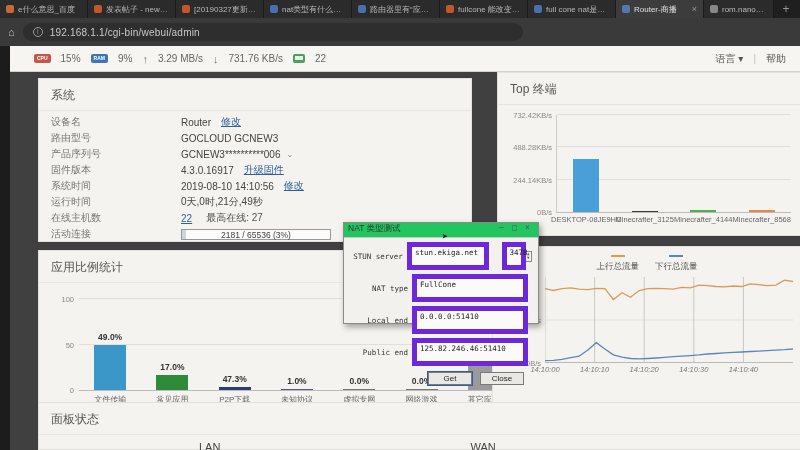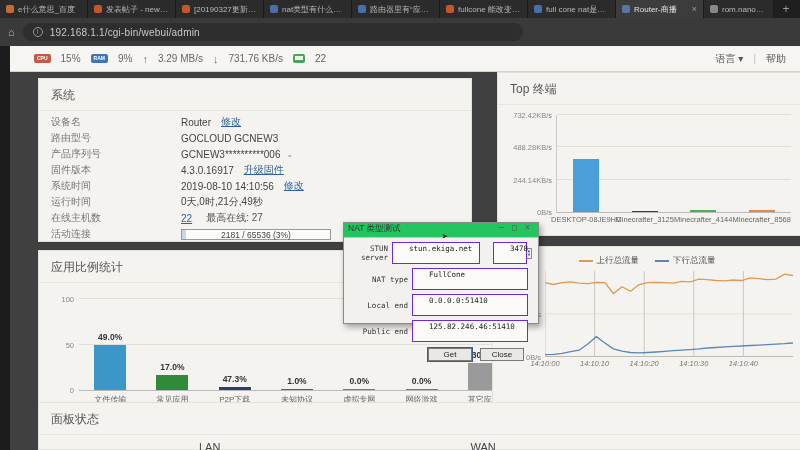--- a/index.html
+++ b/index.html
@@ -92,21 +92,21 @@
   .ar-bar { width:32px; }
   .ar-val { position:absolute; font-size:8.5px; font-weight:bold; color:#333;
     white-space:nowrap; }
   .ar-cat { position:absolute; top:100%; margin-top:4px; font-size:8px;
     color:#666; white-space:nowrap; }
 
   
   #traffic-card { left:482px; top:200px; width:310px; height:158px; }
   .legend { display:flex; justify-content:center; gap:16px; padding:8px 0 2px;
     font-size:8.5px; color:#555; }
-  .legend-item { display:flex; align-items:center; gap:4px; }
+  .legend-item { display:flex; align-items:center; gap:4px;flex-direction:column; }
   .legend-swatch { width:14px; height:2px; }
   .tr-plot { position:relative; margin:2px 8px 0 52px; height:86px; }
   .tr-ylab { position:absolute; right:100%; padding-right:4px; font-size:7.5px;
     color:#888; transform:translateY(-50%); white-space:nowrap; }
   .tr-xticks { position:relative; margin:2px 8px 14px 52px; height:12px;font-style:italic; }
   .tr-xticks span { position:absolute; transform:translateX(-50%);
     font-size:7.5px; color:#777; white-space:nowrap; }
 
   
   #panel-card { left:28px; top:356px; width:764px; height:48px; }
@@ -121,22 +121,22 @@
     box-shadow:2px 3px 6px rgba(0,0,0,.35); font-family:"DejaVu Sans Mono",monospace; }
   .nd-titlebar { height:15px; display:flex; align-items:flex-start;
     border-bottom:1px solid #c9c8c4; padding:0 4px; background:#22c55e; }
   .nd-title { font-size:8.5px; color:#333;
     font-family:"Liberation Sans",sans-serif; flex:1; }
   .nd-btn { width:13px; text-align:center; color:#555; font-size:8px; }
   .nd-body { padding:4px 6px 0; }
   .nd-row { display:flex; align-items:center; margin-bottom:4px; }
   .nd-label { width:62px; text-align:right; padding-right:4px; font-size:7.5px;
     color:#333; }
-  .nd-input { border:1px solid #6d28d9; background:#fbfaf8; font-size:7.5px;
-    color:#222; padding:1px 16px; height:22px; line-height:9px; }
+  .nd-input { border:5px solid #6d28d9; background:#fbfaf8; font-size:7.5px;
+    color:#222; padding:1px 3px; height:28px; line-height:9px; }
   .nd-input.wide { width:116px; }
   .nd-input.stun { width:88px; }
   .nd-port { width:24px; margin-left:13px; position:relative; }
   .nd-spin { width:7px; height:11px; border:1px solid #8a8a8a; border-left:none;
     display:flex; flex-direction:column; }
   .nd-spin i { flex:1; font-size:4px; line-height:4px; text-align:center;
     color:#555; font-style:normal; }
   .nd-buttons { display:flex; justify-content:flex-end; gap:8px; padding:2px 8px; }
   .nd-push { border:1px solid #7a7a7a; background:#e9e8e4; font-size:8px;
     color:#222; width:44px; height:13px; text-align:center; line-height:11px;

